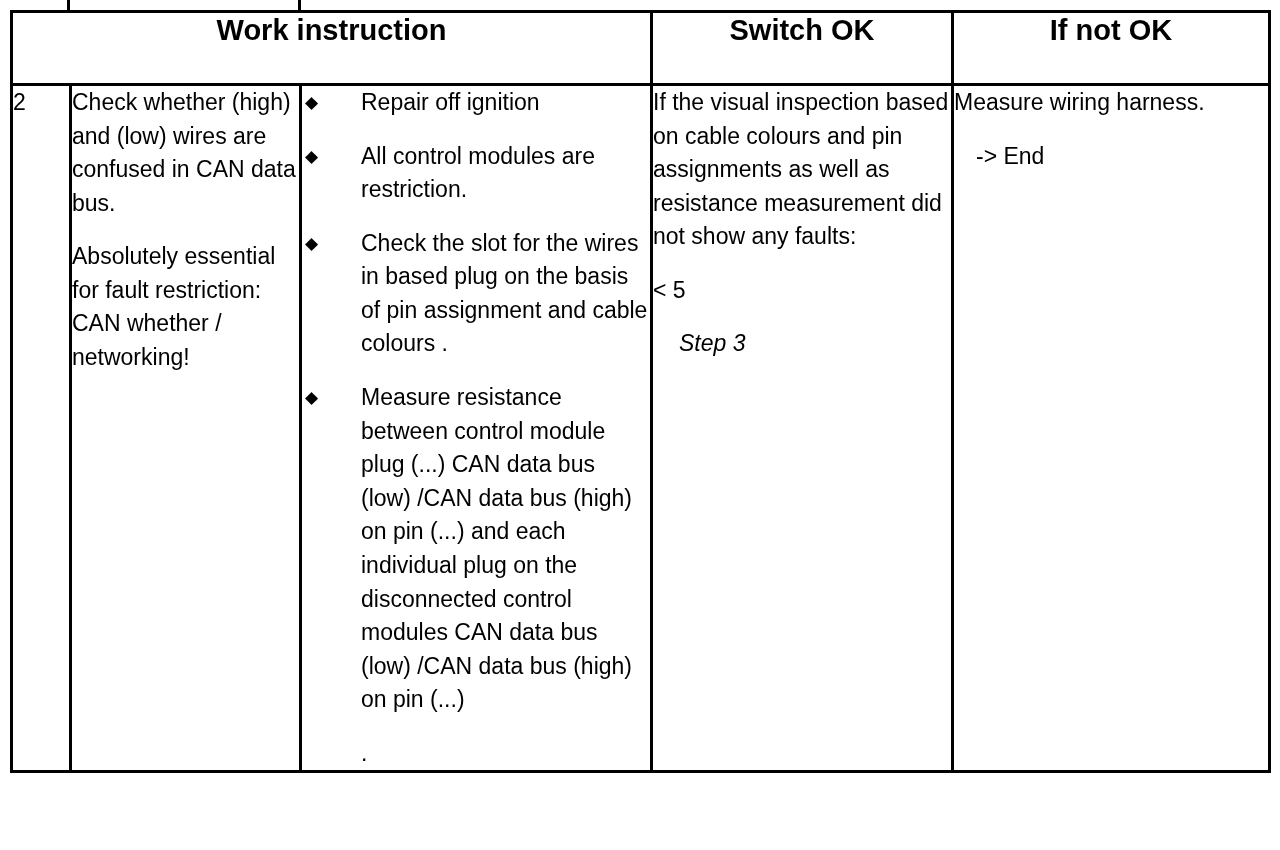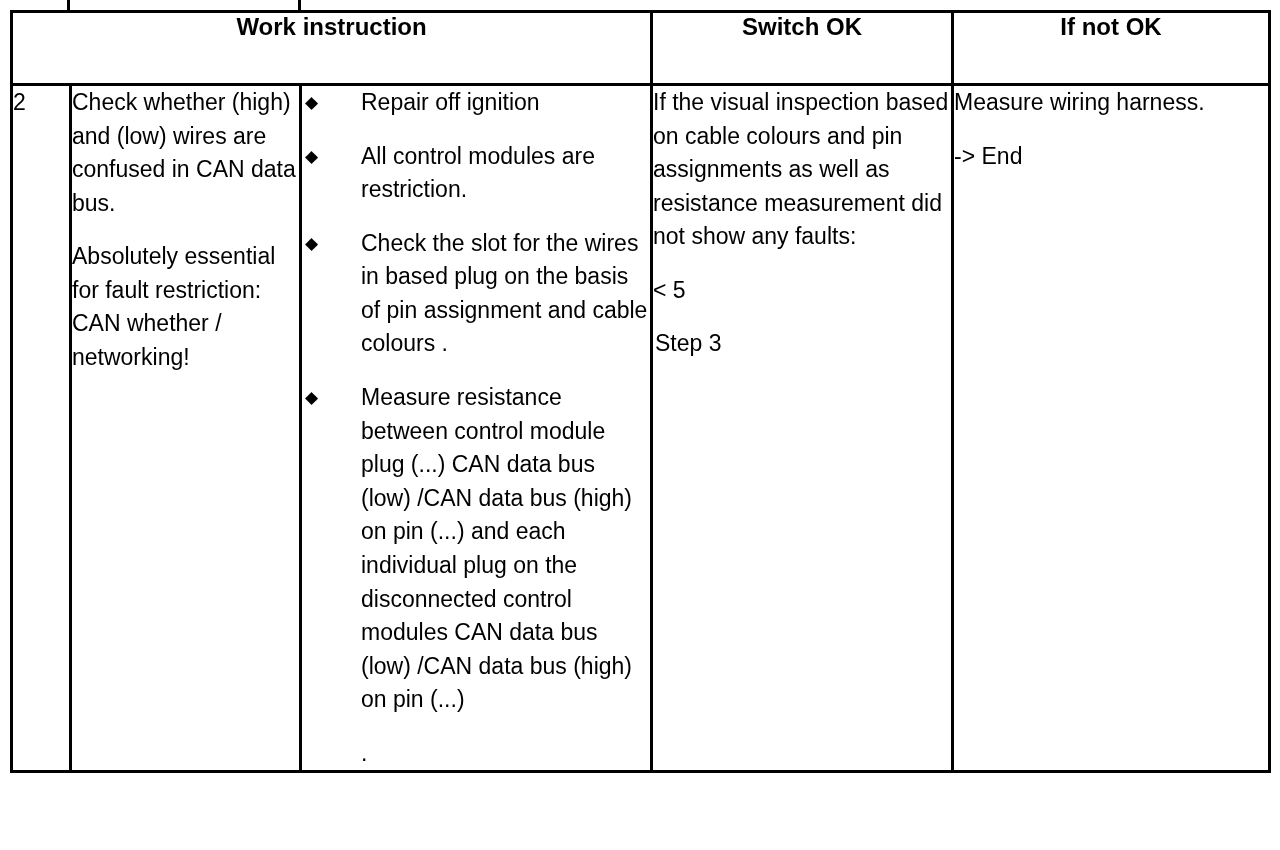--- a/index.html
+++ b/index.html
@@ -53,21 +53,21 @@
   
   .col-num    { width: 59px; }
   .col-desc   { width: 230px; }
   .col-steps  { width: 351px; }
   .col-ok     { width: 301px; }
   .col-notok  { width: 317px; }
 
   
   .hdr-cell {
     height: 70px;
-    font-size: 24px;
+    font-size: 29px;
     font-weight: bold;
     line-height: 1.2;
     padding: 18px 0 0 14px;
   }
 
   
   .body-cell {
     font-size: 23px;
     line-height: 1.46;
     padding: 14px 10px 14px 14px;
@@ -113,24 +113,26 @@
   .trailing-dot {
     display: block;
     margin-top: 20px;
   }
 
   .ok-note {
     margin-top: 20px;
   }
   .ok-step {
     margin-top: 20px;
-    padding-left: 2px;
+    padding-left: 26px;
+    font-style: italic;
   }
   .notok-end {
     margin-top: 6px;
+    margin-left: 22px;
   }
 </style>
 </head>
 <body>
 
 <div class="page">
 
   <div class="tick tick-a"></div>
   <div class="tick tick-b"></div>
 

